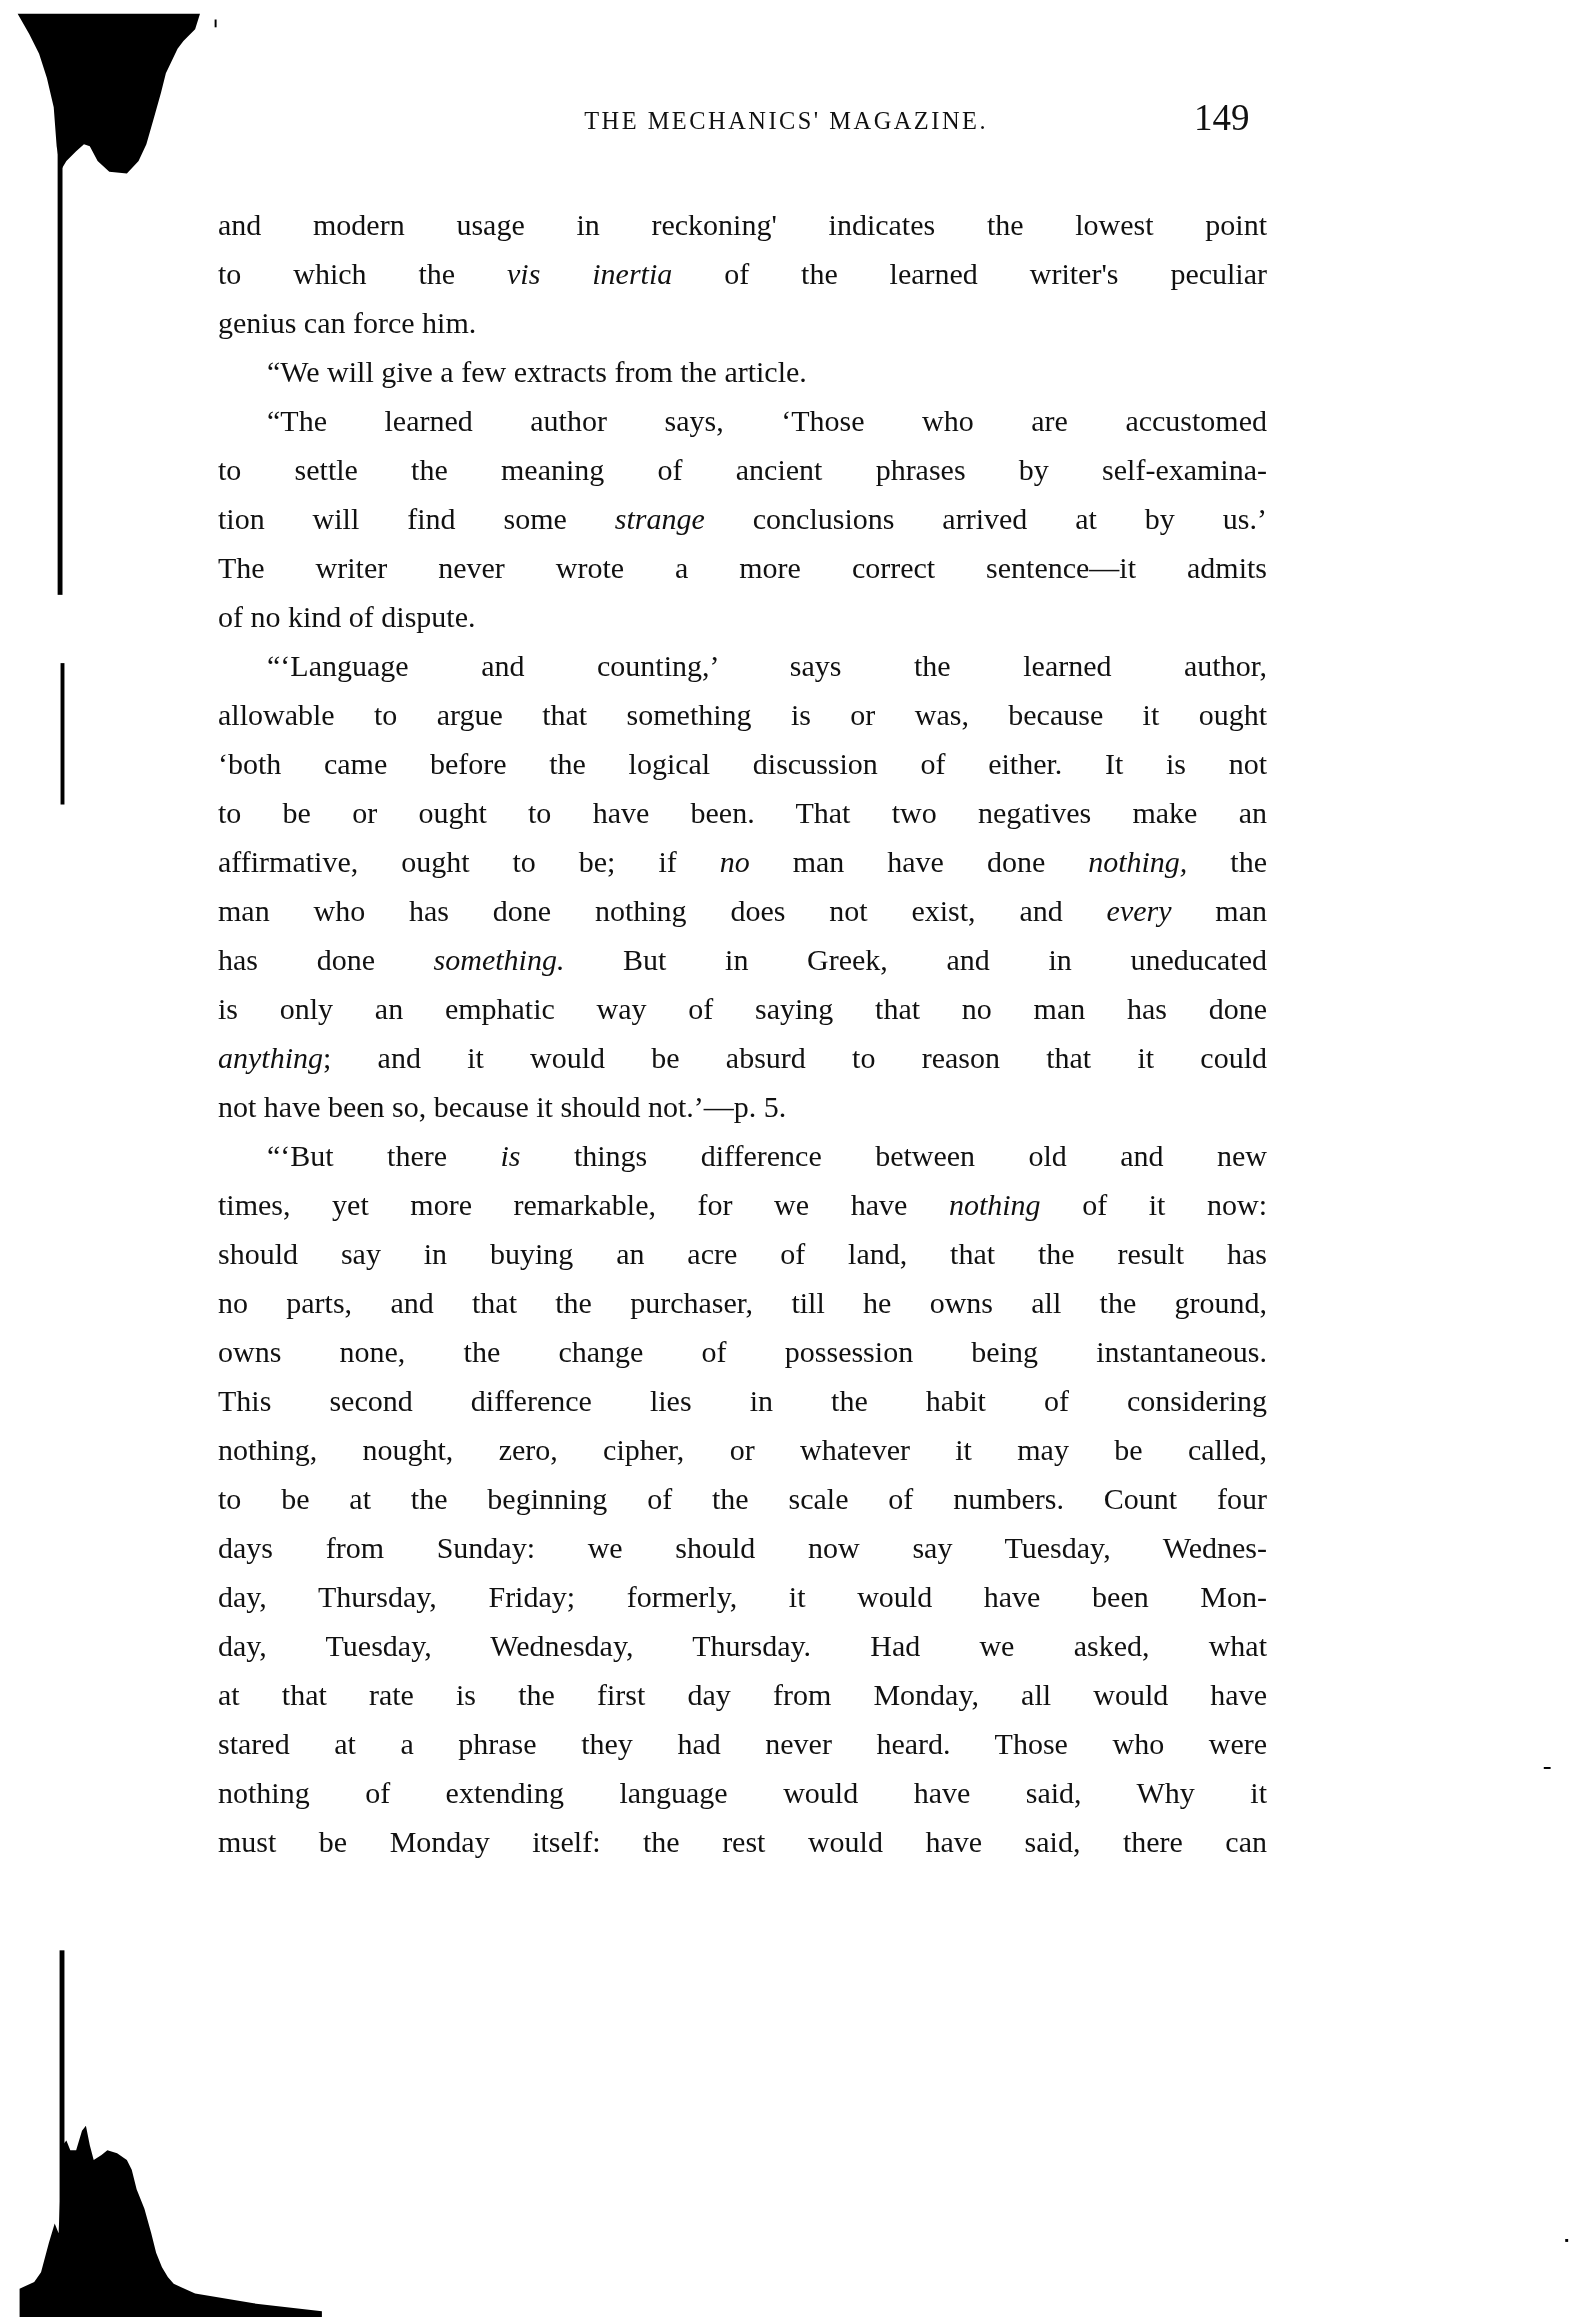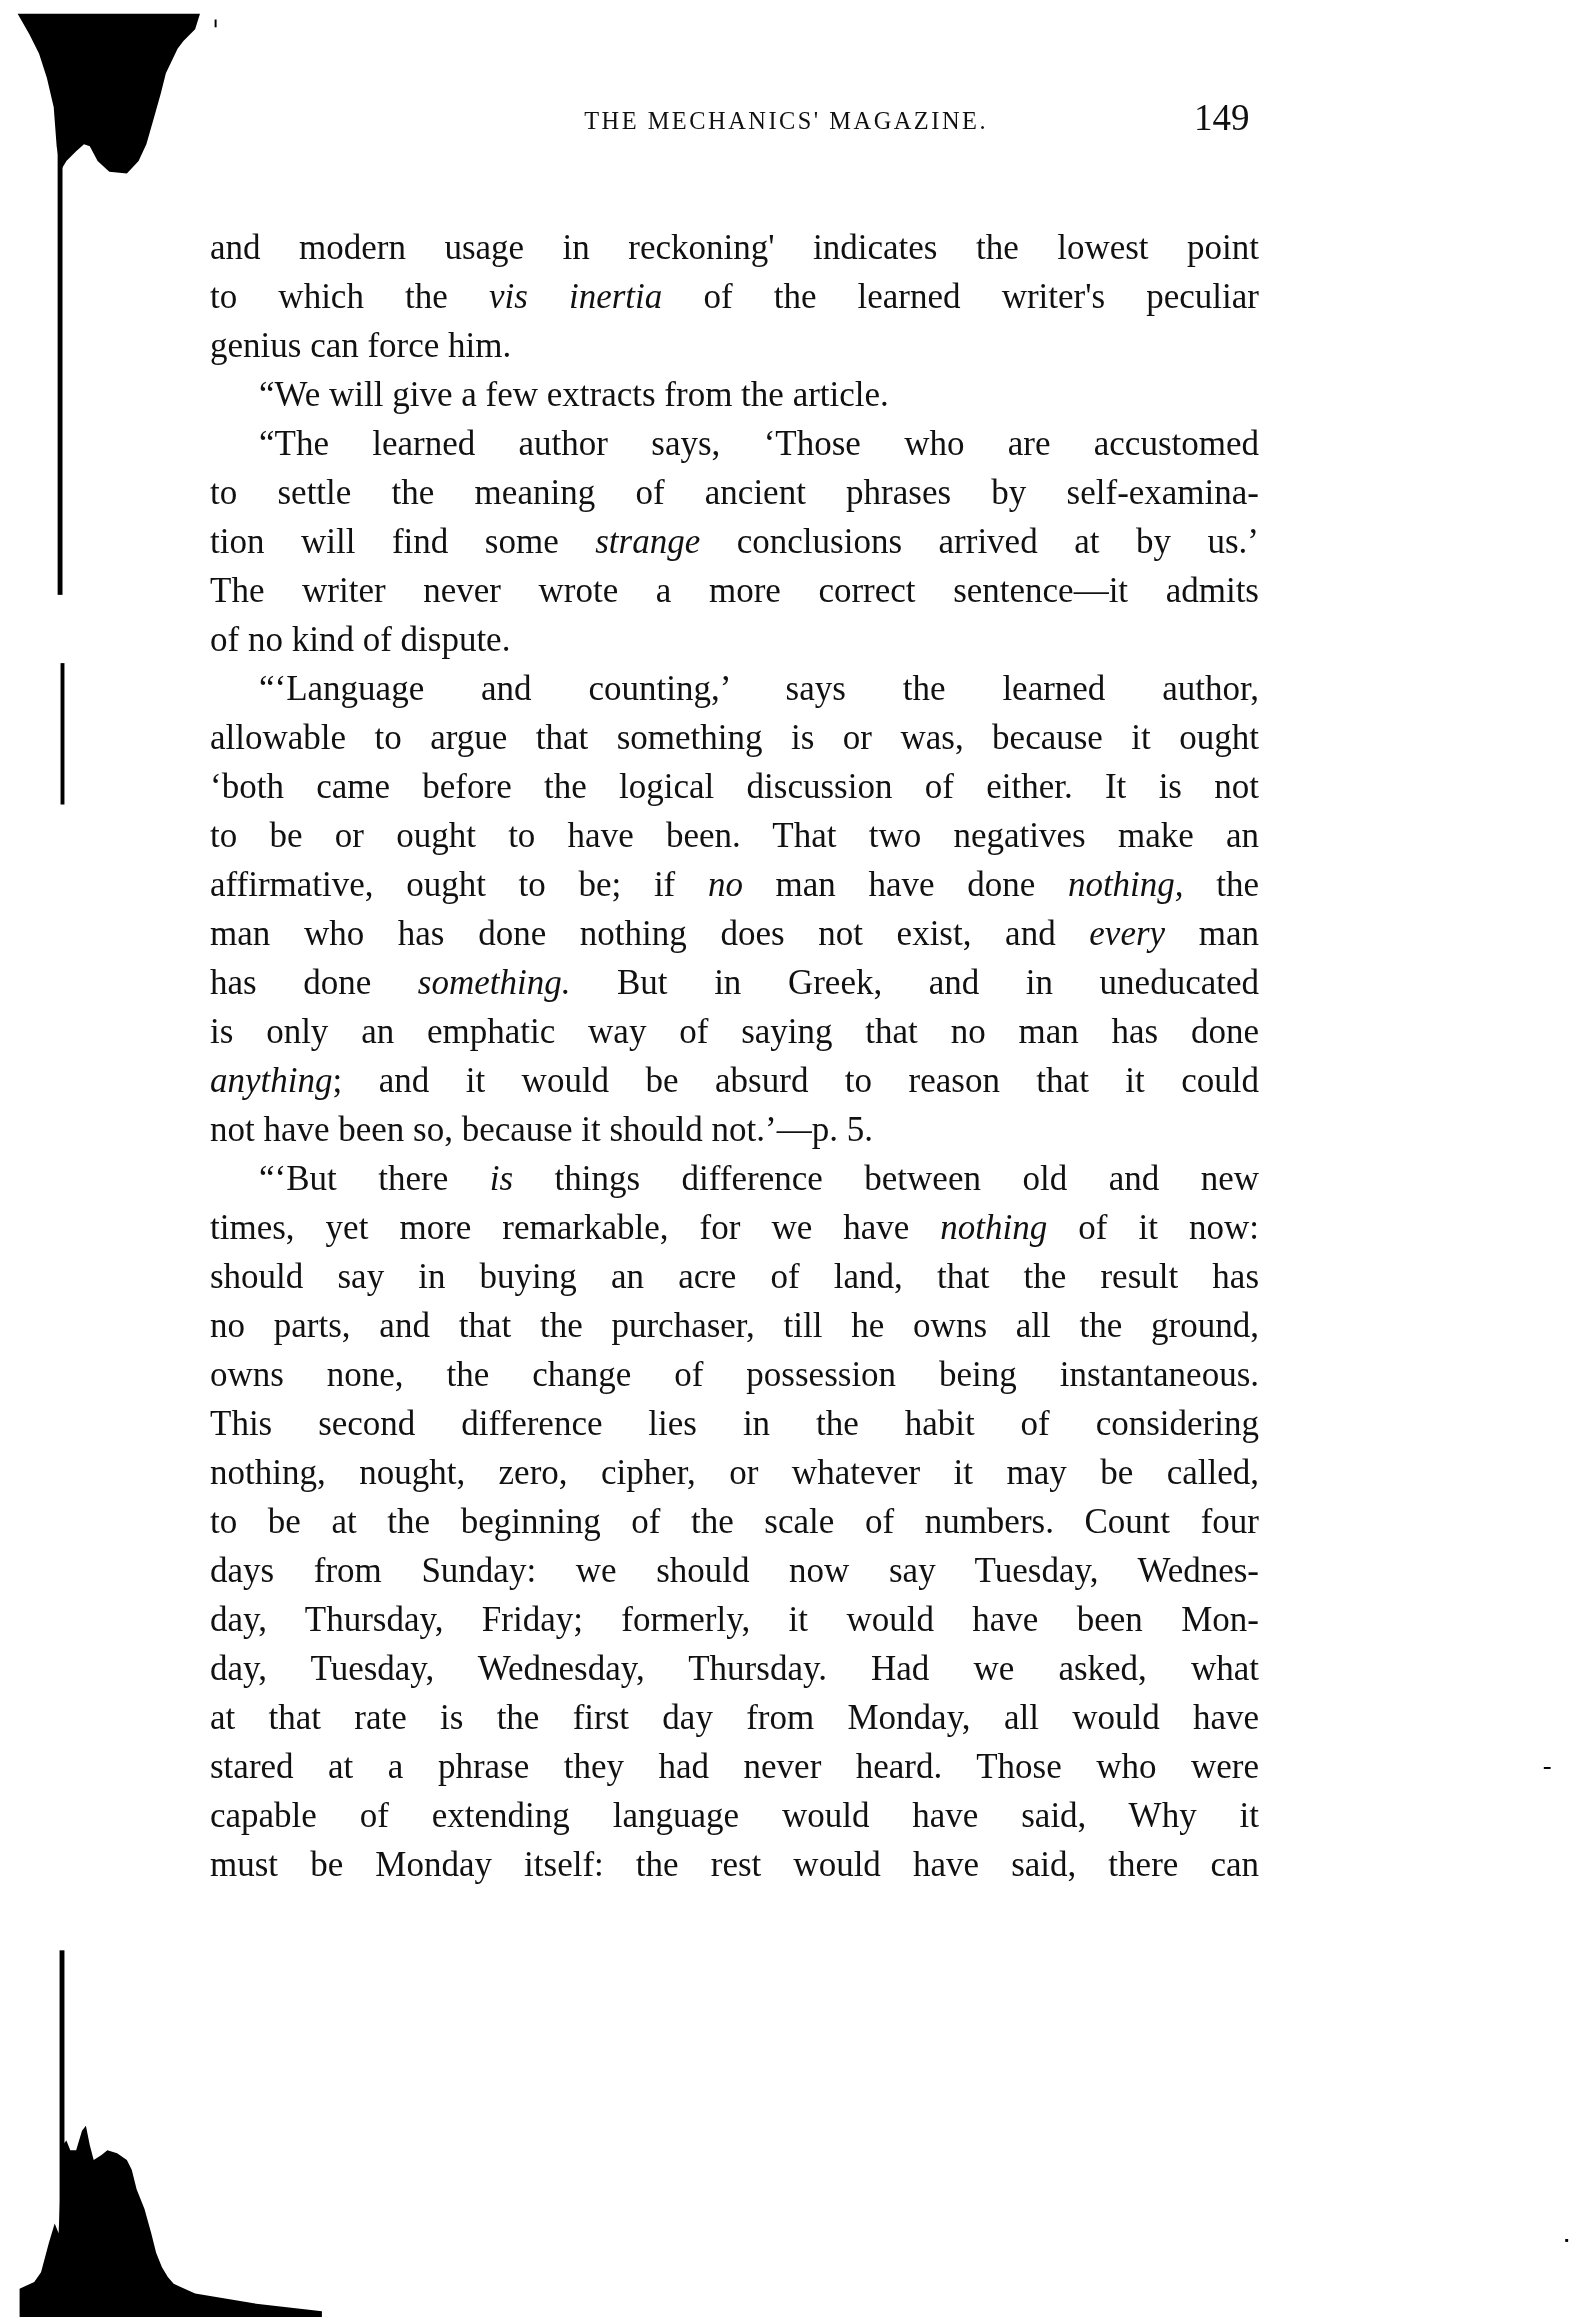--- a/index.html
+++ b/index.html
@@ -42,26 +42,25 @@
     .page-number {
       position: absolute;
       left: 1194px;
       top: 94px;
       font-size: 37px;
       line-height: 47px;
       white-space: nowrap;
     }
     .body-text {
       position: absolute;
-      left: 210px;
+      left: 218px;
       top: 200px;
       width: 1049px;
-      font-size: 35px;
+      font-size: 30px;
       line-height: 49px;
-      margin-top: 23px;
     }
     .line {
       display: block;
       height: 49px;
       white-space: nowrap;
       text-align: justify;
       text-align-last: justify;
     }
     .line.last {
       text-align-last: left;
@@ -117,16 +116,16 @@
     <div class="line"><span>no parts, and that the purchaser, till he owns all the ground,</span></div>
     <div class="line"><span>owns none, the change of possession being instantaneous.</span></div>
     <div class="line"><span>This second difference lies in the habit of considering</span></div>
     <div class="line"><span>nothing, nought, zero, cipher, or whatever it may be called,</span></div>
     <div class="line"><span>to be at the beginning of the scale of numbers.  Count four</span></div>
     <div class="line"><span>days from Sunday: we should now say Tuesday, Wednes-</span></div>
     <div class="line"><span>day, Thursday, Friday; formerly, it would have been Mon-</span></div>
     <div class="line"><span>day, Tuesday, Wednesday, Thursday.  Had we asked, what</span></div>
     <div class="line"><span>at that rate is the first day from Monday, all would have</span></div>
     <div class="line"><span>stared at a phrase they had never heard.  Those who were</span></div>
-    <div class="line"><span>capable of extending language would have said, Why it</span></div>
+    <div class="line"><span>nothing of extending language would have said, Why it</span></div>
     <div class="line"><span>must be Monday itself: the rest would have said, there can</span></div>
   </div>
 
 
 </body></html>

